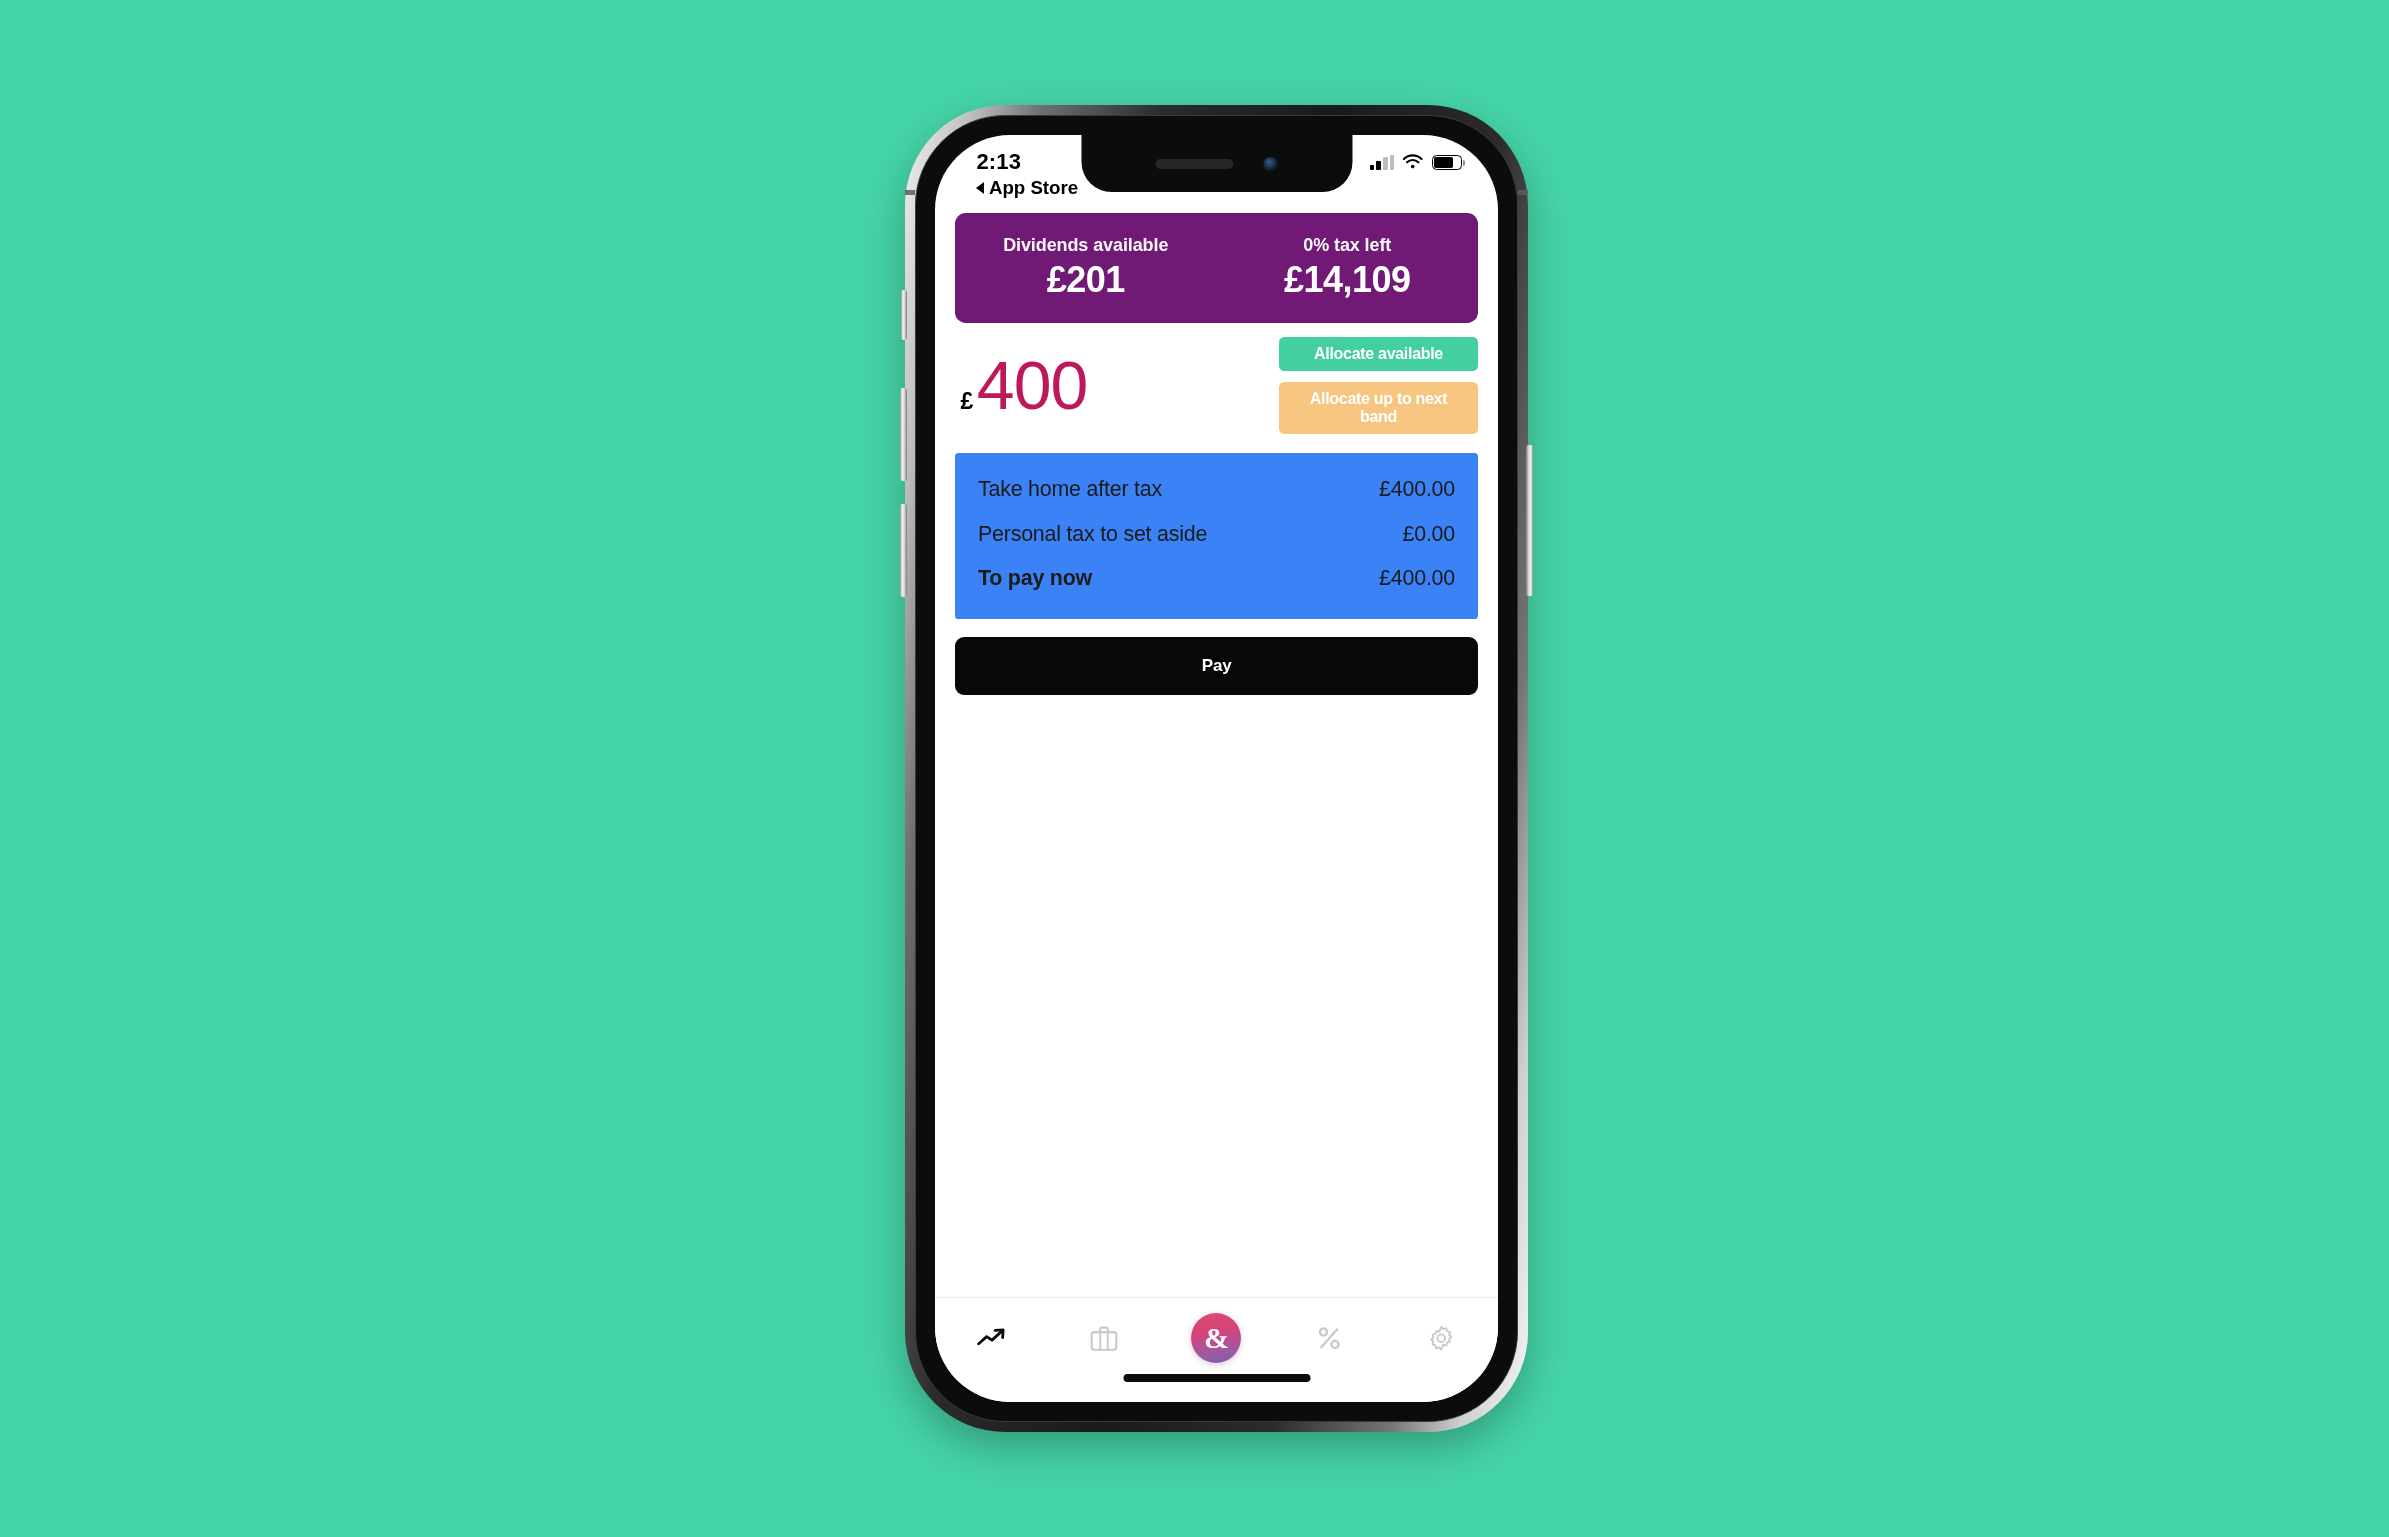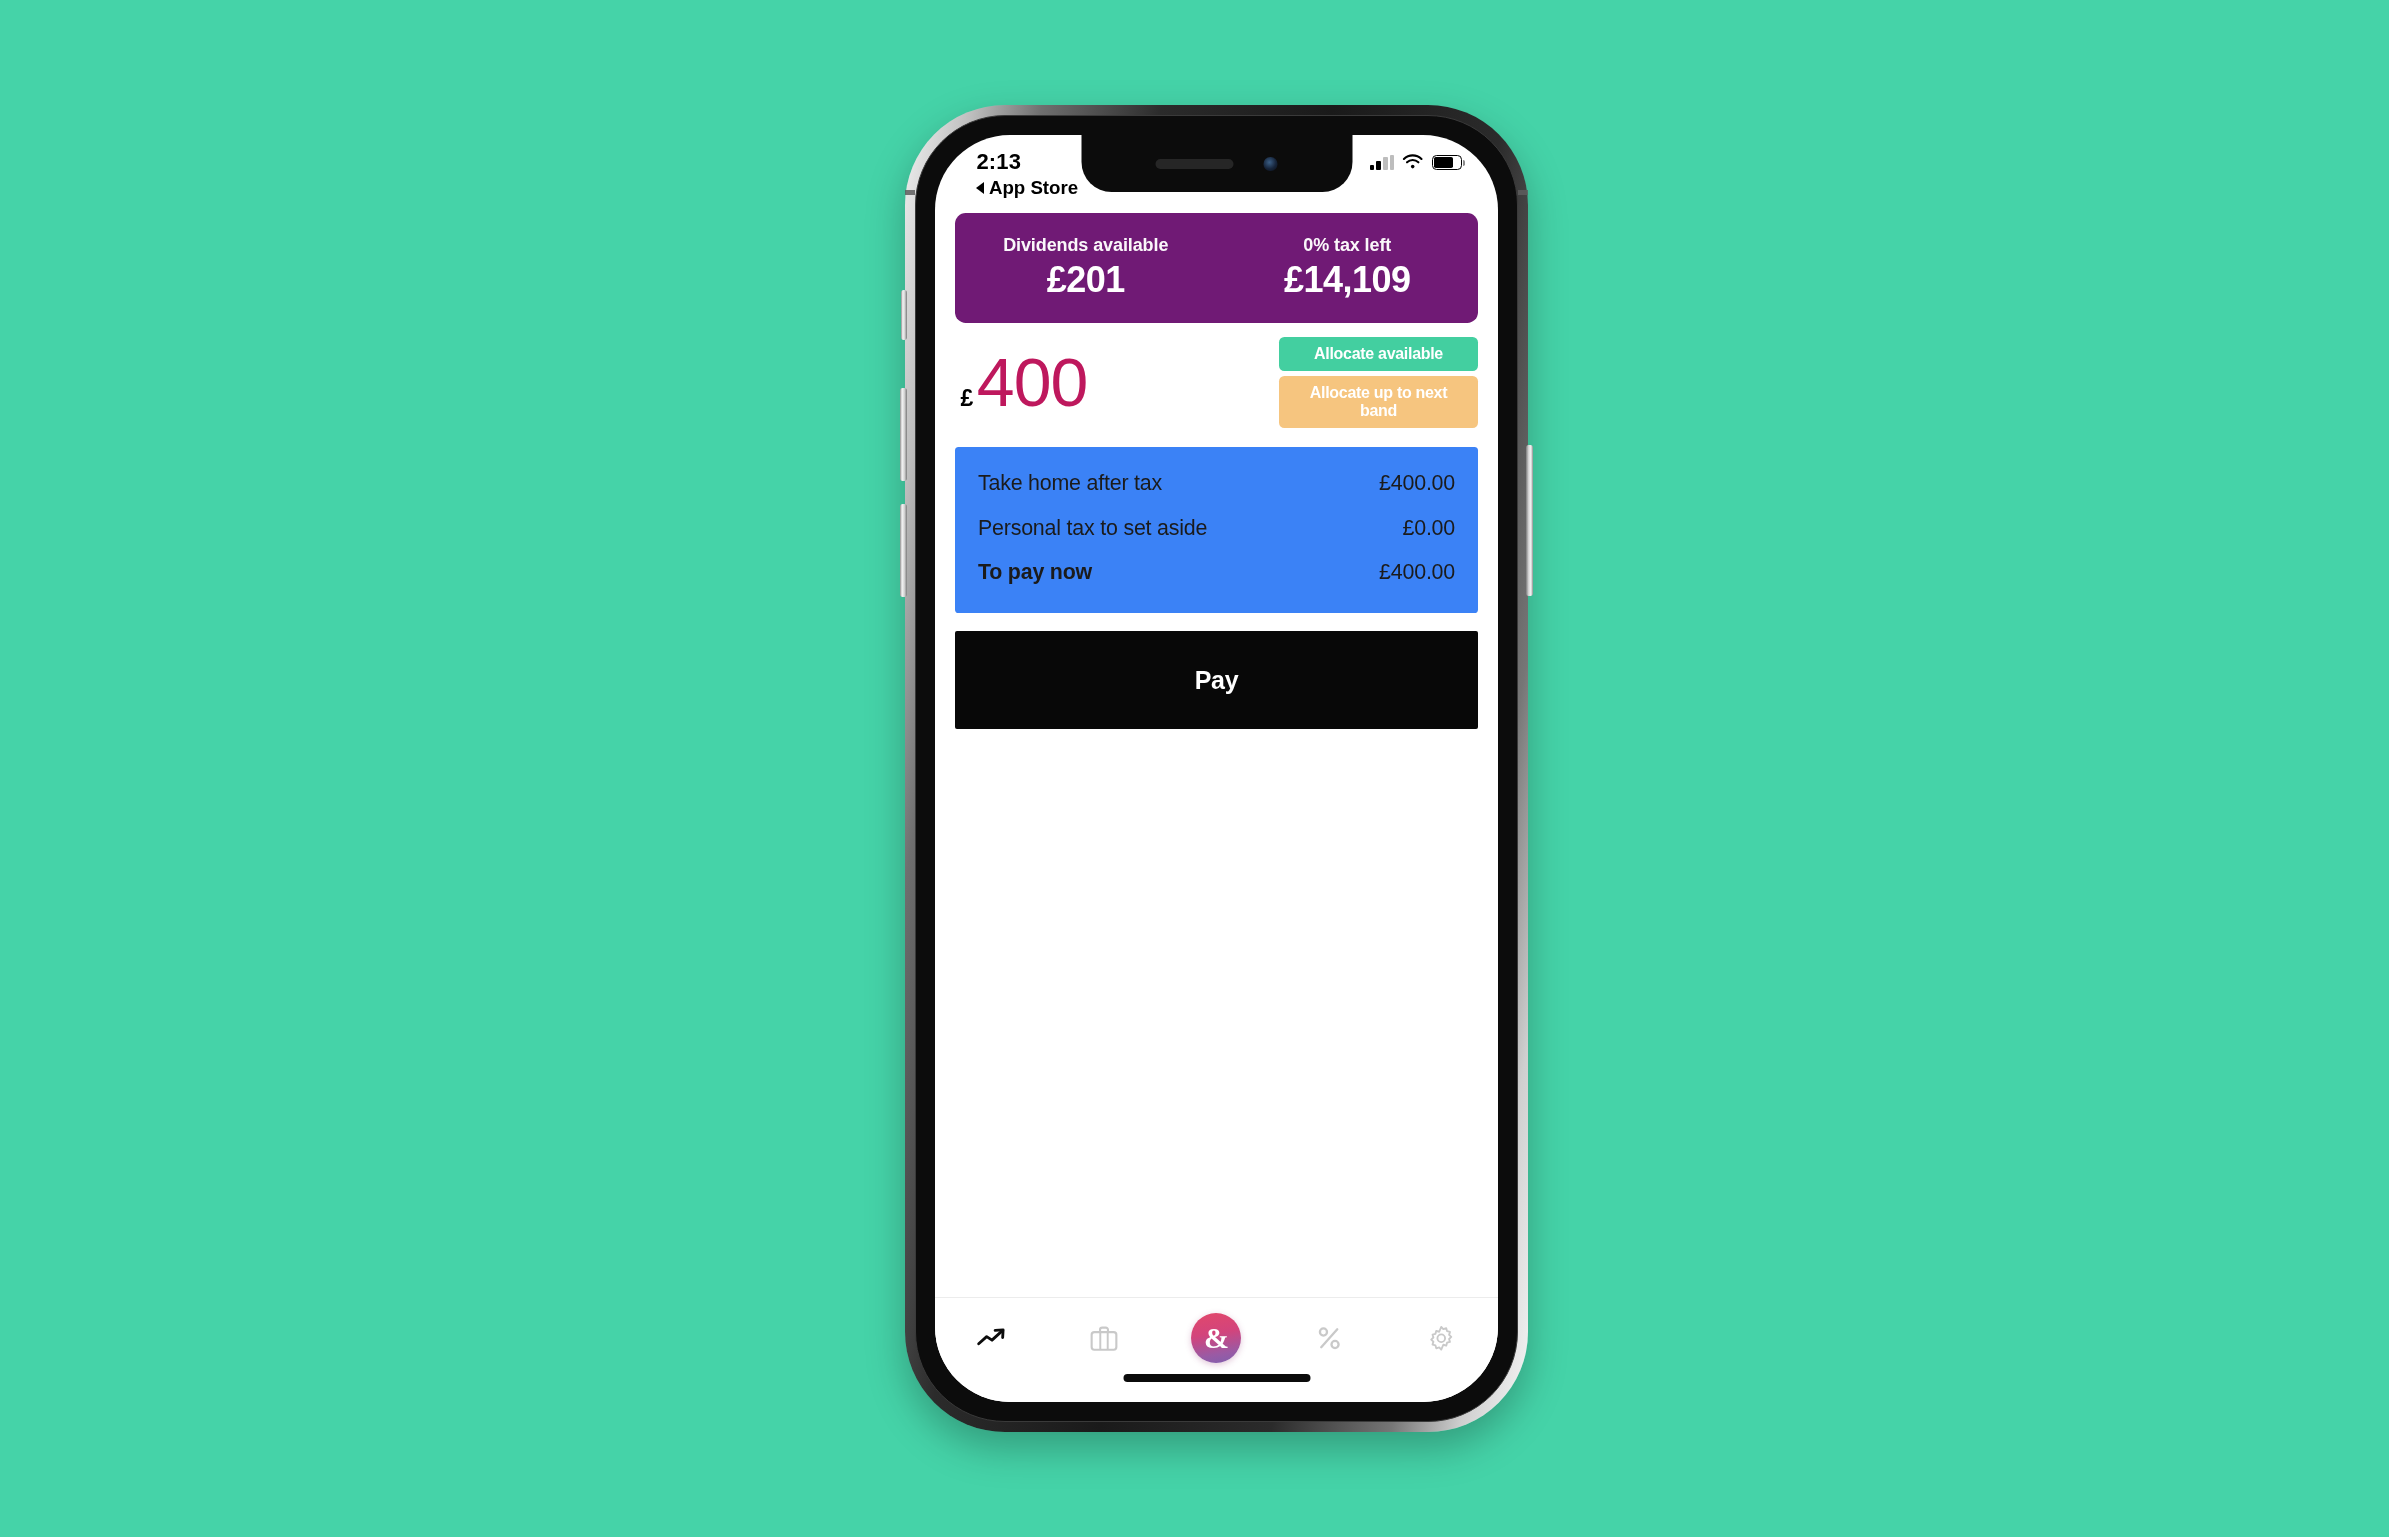--- a/index.html
+++ b/index.html
@@ -279,21 +279,21 @@
     color: #ffffff;
     font-family: "Liberation Sans", sans-serif;
     font-size: 16px;
     font-weight: bold;
     letter-spacing: -0.3px;
     padding: 8px 19px;
     text-align: center;
     cursor: pointer;
   }
   #allocate-available-btn { background: #43cfa0; }
-  #allocate-next-band-btn { background: #f6c57f; }
+  #allocate-next-band-btn { background: #f6c57f; margin-top: 6px; }
 
   
   #breakdown-card {
     margin: 19.6px 19.6px 0 19.6px;
     background: #3b82f6;
     border-radius: 3.6px;
     padding: 14.2px 23px 18px 23px;
   }
   .breakdown-row {
     display: flex;
@@ -304,27 +304,27 @@
     padding: 9.8px 0;
     letter-spacing: -0.2px;
   }
   .breakdown-row.total .breakdown-label { font-weight: bold; }
 
   
   #pay-button {
     display: block;
     margin: 18px 19.6px 0 19.6px;
     width: calc(100% - 39px);
-    height: 98px;
+    height: 58px;
     background: #080808;
     border: none;
-    border-radius: 2px;
+    border-radius: 9px;
     color: #ffffff;
     font-family: "Liberation Sans", sans-serif;
-    font-size: 25px;
+    font-size: 17px;
     font-weight: bold;
     cursor: pointer;
     letter-spacing: -0.2px;
   }
 
   
   #tab-bar {
     position: absolute;
     left: 0;
     right: 0;

